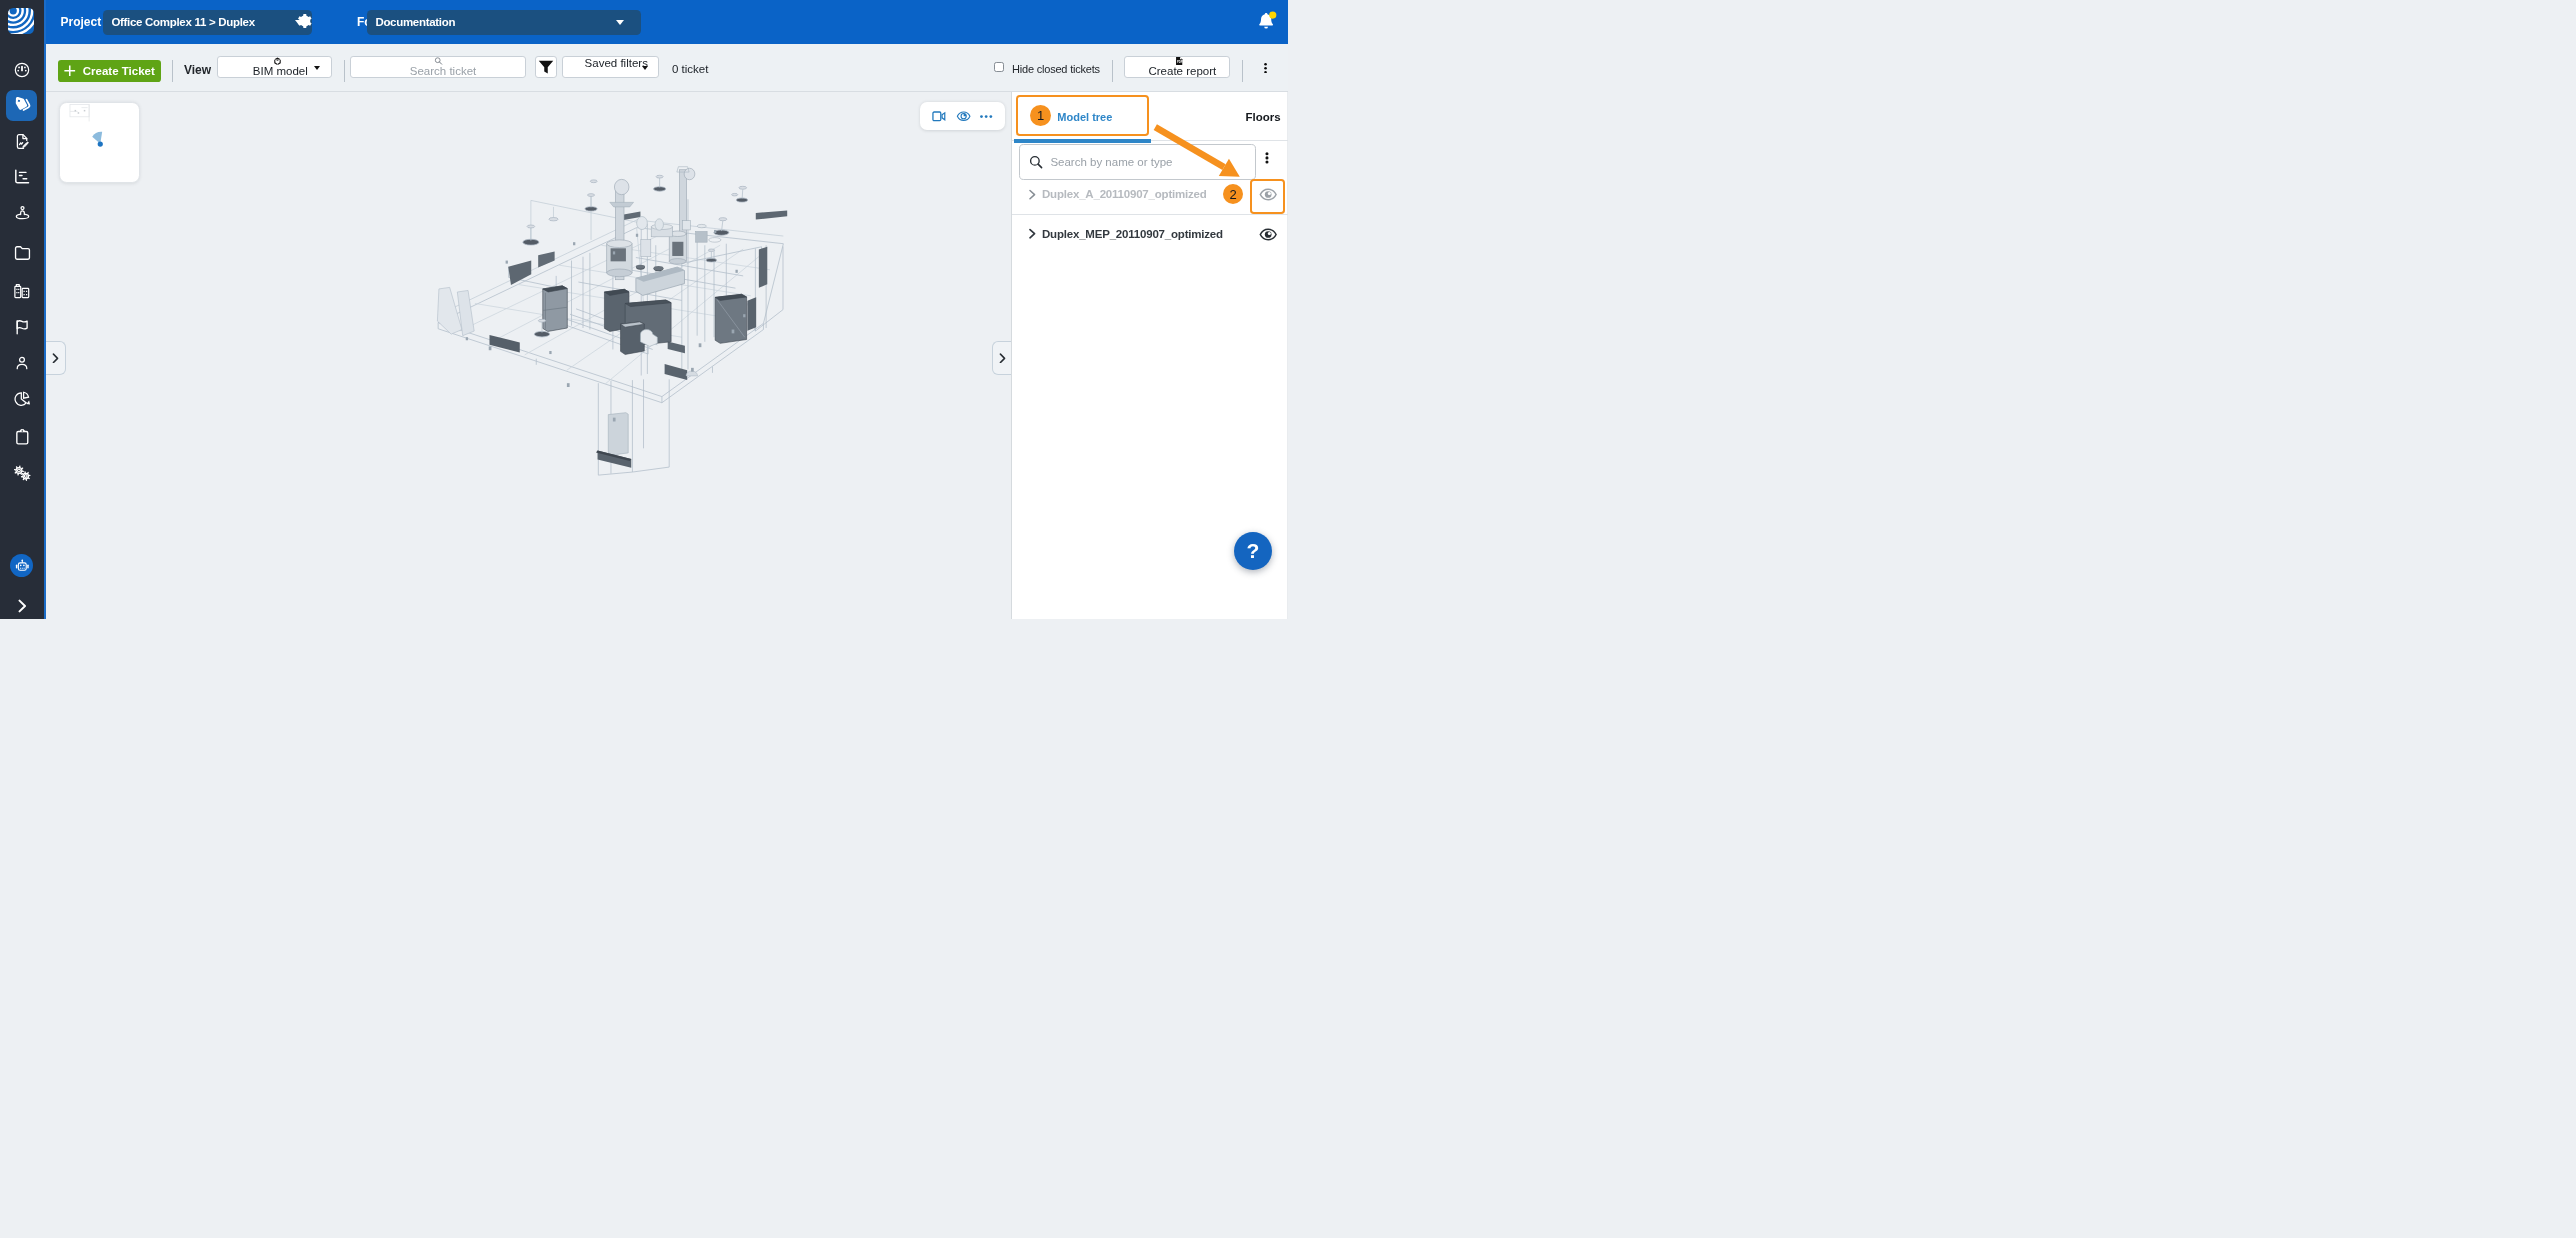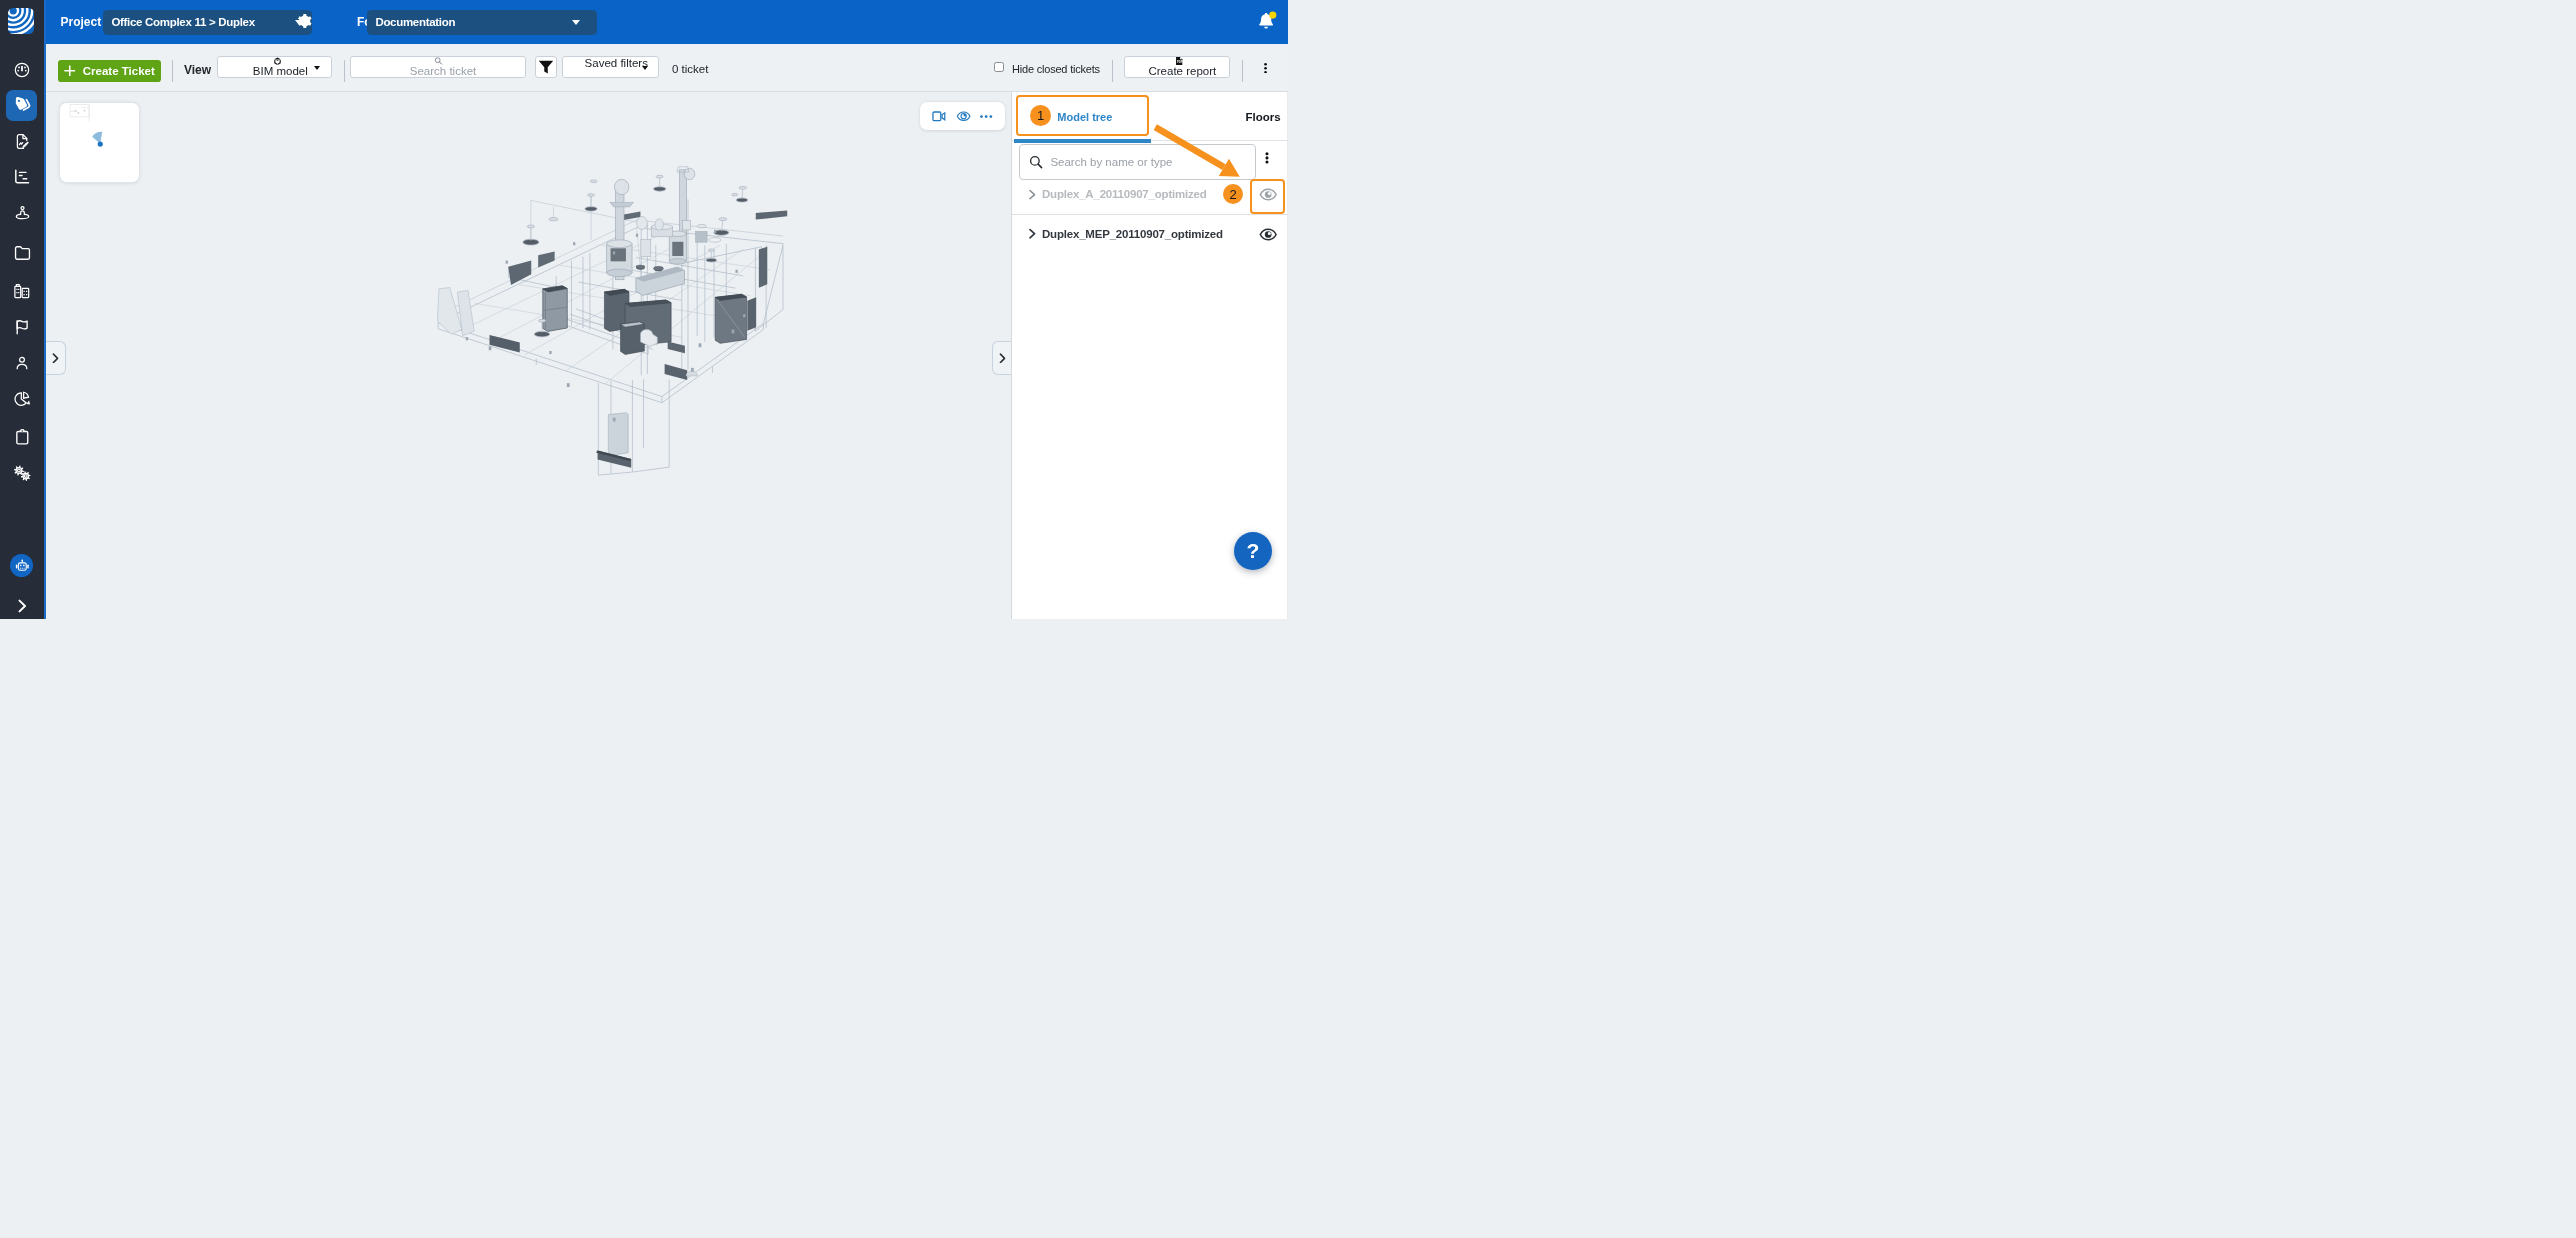--- a/index.html
+++ b/index.html
@@ -212,21 +212,21 @@
   <div class="abs" id="bluestrip"></div>
   <div class="abs" id="header">
     <div class="lbl" style="left:16.5px;">Project</div>
     <div class="hdrop" style="left:59px; width:209px;">Office Complex 11 &gt; Duplex
       <span class="hcaret" style="right:9.2px;"></span>
     </div>
     <svg class="abs" style="left:252px; top:13.4px;" width="16" height="16" viewBox="0 0 24 24" fill="#fff">
       <path d="M12 8.6a3.4 3.4 0 1 0 0 6.8 3.4 3.4 0 0 0 0-6.8zm9.4 3.4c0-.6-.05-1.2-.16-1.77l2.1-1.63-2.1-3.64-2.48 1a9.3 9.3 0 0 0-3.06-1.77L15.3 1.5h-4.2l-.4 2.69a9.3 9.3 0 0 0-3.06 1.77l-2.48-1-2.1 3.64 2.1 1.63c-.11.57-.16 1.17-.16 1.77s.05 1.2.16 1.77l-2.1 1.63 2.1 3.64 2.48-1a9.3 9.3 0 0 0 3.06 1.77l.4 2.69h4.2l.4-2.69a9.3 9.3 0 0 0 3.06-1.77l2.48 1 2.1-3.64-2.1-1.63c.11-.57.16-1.17.16-1.77z"></path>
     </svg>
     <div class="lbl" style="left:289px;margin-left:24px;">Form</div>
-    <div class="hdrop" style="left:323px; width:230px;">Documentation
+    <div class="hdrop" style="left:323px; width:274px;">Documentation
       <span class="hcaret" style="right:17px;"></span>
     </div>
     <svg class="abs" style="left:1212px; top:10.7px;" width="21" height="22" viewBox="0 0 27 29">
       <path fill="#fff" d="M13 2.6c.95 0 1.75.55 1.75 1.65 3.05.8 4.95 3.25 4.95 6.45 0 2.45.45 3.95 1.02 5 .52.92 1.42 1.8 1.42 2.45 0 .56-.4.97-1.05.97H4.9c-.64 0-1.04-.41-1.04-.97 0-.65.9-1.53 1.42-2.45.57-1.05 1.02-2.55 1.02-5 0-3.2 1.9-5.65 4.95-6.45 0-1.1.8-1.65 1.75-1.65z"></path>
       <path fill="#fff" d="M10.55 20.7a2.45 2.45 0 0 0 4.9 0z"></path>
       <circle cx="21.8" cy="5.4" r="4.7" fill="#ffd500"></circle>
     </svg>
   </div>
   <div class="abs" id="toolbar">
     <div class="abs" style="left:14px; top:16px; width:103px; height:22px; background:#5fa415; border-radius:3.1px; color:#fff; font-weight:bold; font-size:11.5px; display:flex; align-items:center; justify-content:center;">

